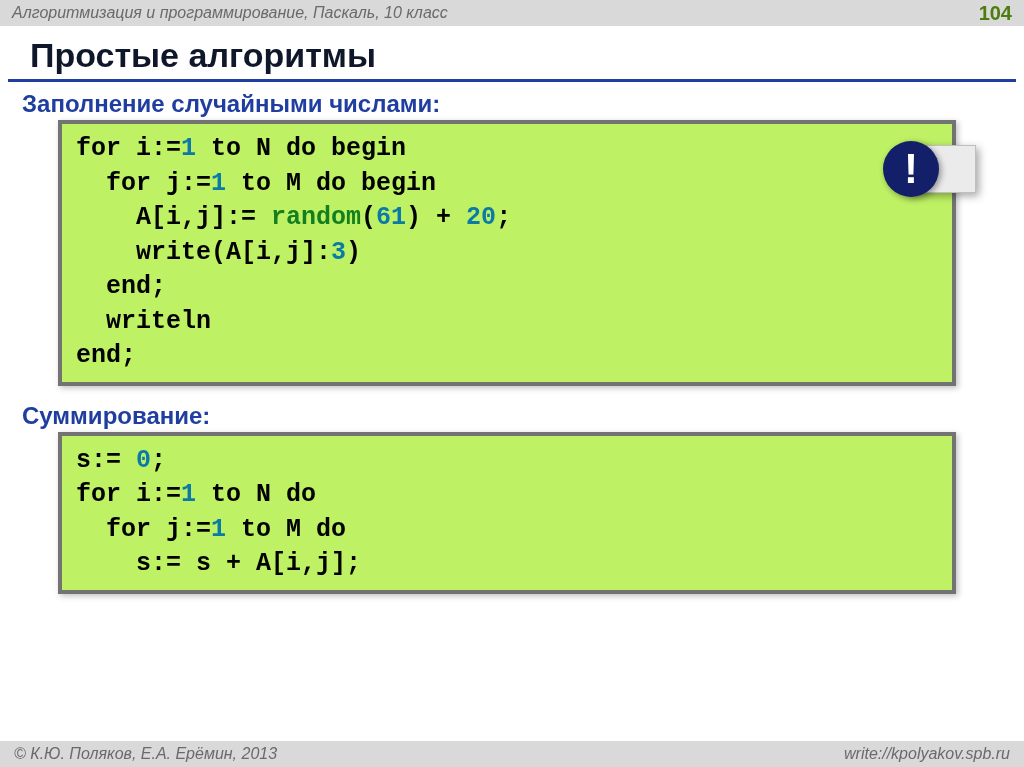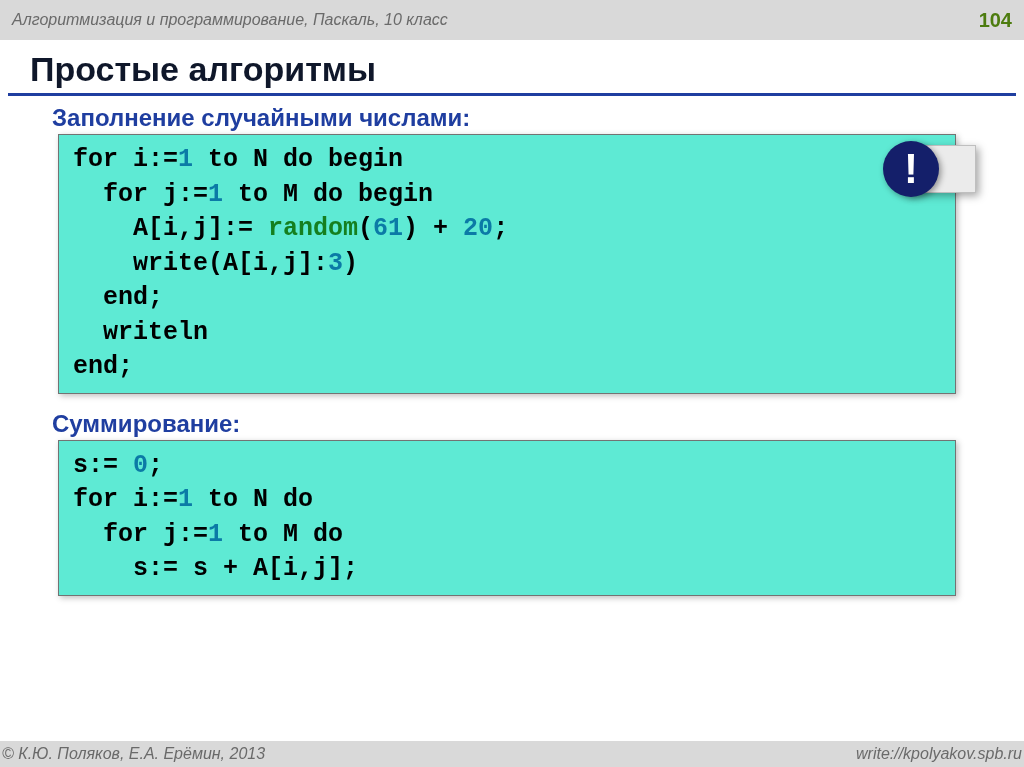--- a/index.html
+++ b/index.html
@@ -7,21 +7,21 @@
   width:1024px;height:767px;
   font-family:Arial,Helvetica,sans-serif;
   background:#fff;
   position:relative;
   overflow:hidden;
   box-sizing:border-box;
 }
 .header{
   background:#d9d9d9;
   height:26px;
-  padding:7px 12px;
+  padding:0 12px;
   display:flex;
   align-items:center;
   justify-content:space-between;
   color:#6a6a6a;
   font-size:16px;
   font-style:italic;
 }
 .pagenum{
   color:#4d7c0f;
   font-weight:bold;
@@ -36,27 +36,27 @@
 }
 .title-rule{
   height:3px;
   background:#1f3ea0;
   margin:0 8px 8px 8px;
 }
 .section-label{
   color:#1f3ea0;
   font-weight:bold;
   font-size:24px;
-  margin-left:52px;
+  margin-left:22px;
   margin-top:6px;
   margin-bottom:2px;
 }
 .codebox{
-  background:#5eead4;
-  border:1px solid #737373;
+  background:#bef264;
+  border:4px solid #737373;
   box-shadow:2px 2px 6px rgba(0,0,0,.25);
   margin:2px 68px 16px 58px;
   padding:8px 14px 8px 14px;
   font-family:"Courier New",monospace;
   font-size:25px;
   line-height:1.38;
   font-weight:bold;
   color:#000;
   white-space:pre;
 }
@@ -91,21 +91,21 @@
   justify-content:center;
   font-size:42px;
   font-weight:bold;
   box-shadow:2px 2px 6px rgba(0,0,0,.4);
 }
 .footer{
   position:absolute;
   left:0;right:0;bottom:0;
   background:#d9d9d9;
   height:26px;
-  padding:0 2px;
+  padding:0 14px;
   display:flex;
   align-items:center;
   justify-content:space-between;
   color:#6a6a6a;
   font-size:16px;
   font-style:italic;
 }
 </style>
 </head>
 <body>

